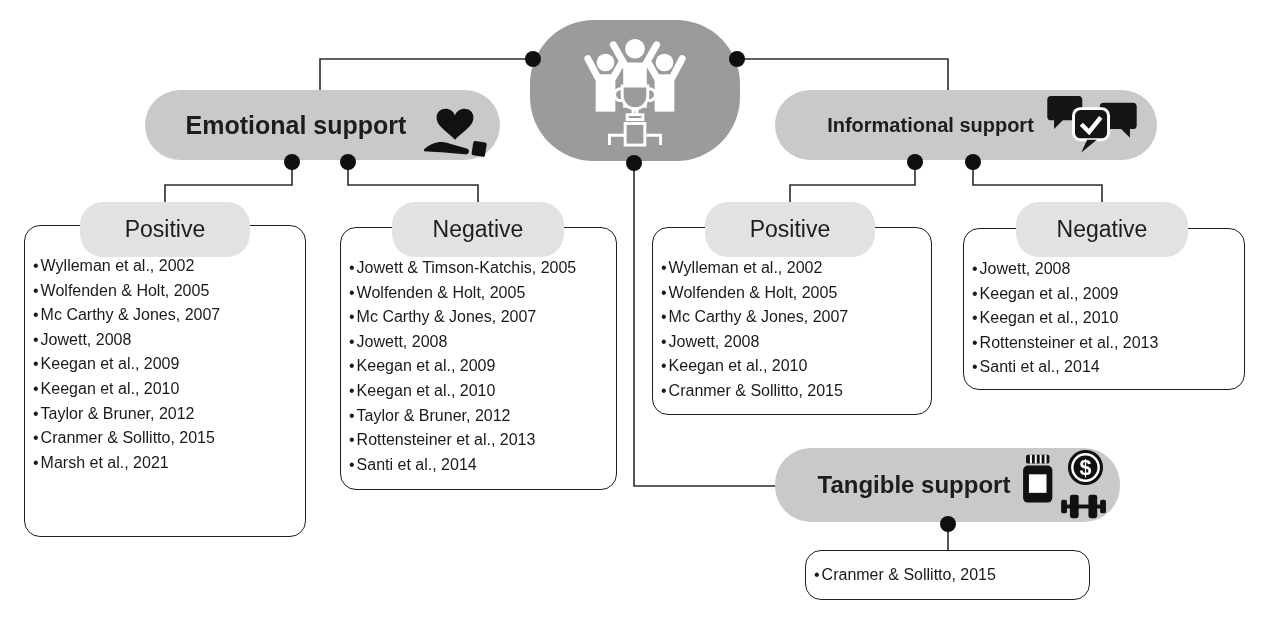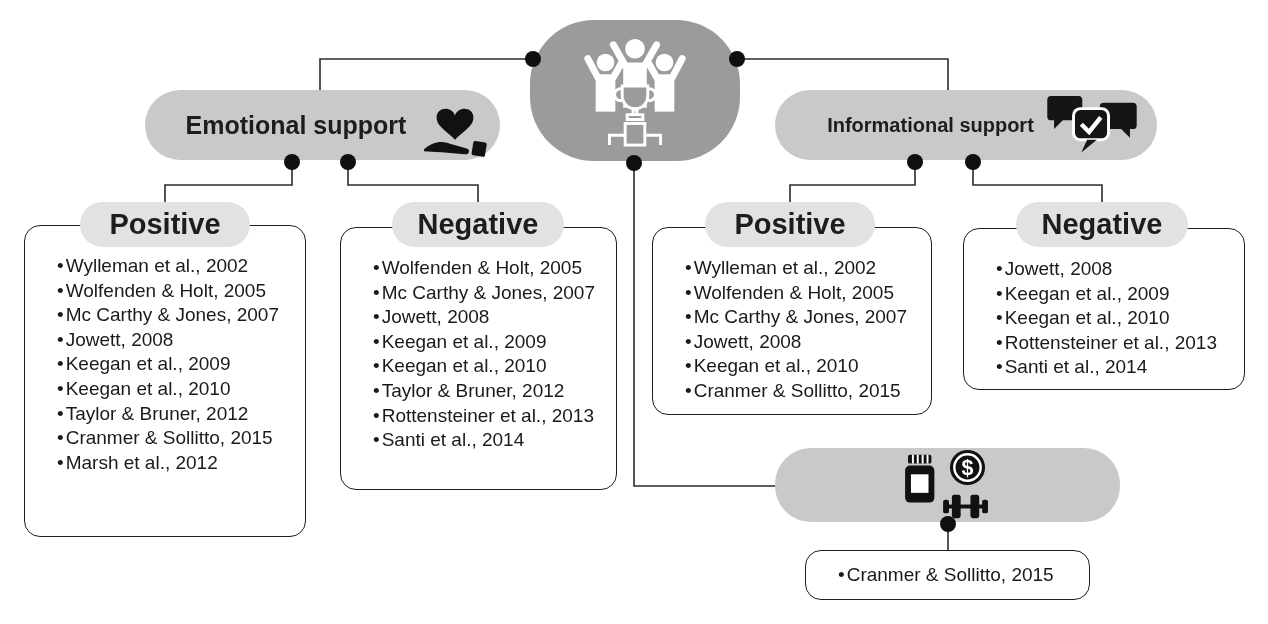--- a/index.html
+++ b/index.html
@@ -28,41 +28,41 @@
   }
   .support-pill .lbl{font-weight:bold;color:#1d1d1d;white-space:nowrap;margin-left:32px;}
   .pill-emotional{left:145px;top:90px;width:355px;}
   .pill-emotional .lbl{font-size:25px;}
   .pill-informational{left:775px;top:90px;width:382px;}
   .pill-informational .lbl{font-size:20px;}
   .pill-tangible{left:775px;top:448px;width:345px;height:74px;}
   .pill-tangible .lbl{font-size:24px;}
 
   .cat-pill{
-    position:absolute;top:202px;height:45px;background:var(--cat-pill);border-radius:23px;
+    position:absolute;top:202px;height:55px;background:var(--cat-pill);border-radius:23px;
     display:flex;align-items:center;justify-content:center;z-index:4;
-    font-weight:bold;font-size:29px;color:#1d1d1d;
+    font-weight:normal;font-size:23px;color:#1d1d1d;
   }
   .cat-emo-pos{left:80px;width:170px;}
   .cat-emo-neg{left:392px;width:172px;}
   .cat-info-pos{left:705px;width:170px;}
   .cat-info-neg{left:1016px;width:172px;}
 
   .box{
     position:absolute;background:#fff;border:1.6px solid #1f1f1f;border-radius:16px;
     z-index:2;padding:28px 6px 0 8px;
   }
   .box-emo-pos{left:24px;top:225px;width:282px;height:312px;}
   .box-emo-neg{left:340px;top:227px;width:277px;height:263px;}
   .box-info-pos{left:652px;top:227px;width:280px;height:188px;}
   .box-info-neg{left:963px;top:228px;width:282px;height:162px;}
   .box-tangible{left:805px;top:550px;width:285px;height:50px;padding:12px 6px 0 8px;}
 
   .cite{
-    font-size:19px;line-height:24.6px;color:var(--ink);white-space:nowrap;margin-left:24px;
+    font-size:16px;line-height:24.6px;color:var(--ink);white-space:nowrap;
   }
   .cite::before{content:"\2022";margin-right:2px;}
 
   .icon{display:block;}
   .ic-heart-hand{transform:translateY(6px);}
   .ic-bubbles{transform:translateY(6px);}
   .ic-tangible{transform:translateY(2px);}
 </style>
 </head>
 <body>
@@ -85,25 +85,26 @@
   <div class="box box-emo-pos">
     <div>
         <div class="cite">Wylleman et al., 2002</div>
         <div class="cite">Wolfenden &amp; Holt, 2005</div>
         <div class="cite">Mc Carthy &amp; Jones, 2007</div>
         <div class="cite">Jowett, 2008</div>
         <div class="cite">Keegan et al., 2009</div>
         <div class="cite">Keegan et al., 2010</div>
         <div class="cite">Taylor &amp; Bruner, 2012</div>
         <div class="cite">Cranmer &amp; Sollitto, 2015</div>
-        <div class="cite">Marsh et al., 2012</div>
+        <div class="cite">Marsh et al., 2021</div>
       </div>
   </div>
   <div class="box box-emo-neg">
     <div>
+        <div class="cite">Jowett &amp; Timson-Katchis, 2005</div>
         <div class="cite">Wolfenden &amp; Holt, 2005</div>
         <div class="cite">Mc Carthy &amp; Jones, 2007</div>
         <div class="cite">Jowett, 2008</div>
         <div class="cite">Keegan et al., 2009</div>
         <div class="cite">Keegan et al., 2010</div>
         <div class="cite">Taylor &amp; Bruner, 2012</div>
         <div class="cite">Rottensteiner et al., 2013</div>
         <div class="cite">Santi et al., 2014</div>
       </div>
   </div>
@@ -186,20 +187,21 @@
       <path d="M7 23 v11 l11 -11 z" fill="#151515"></path>
       <rect x="54" y="7" width="38" height="27" rx="4" fill="#151515"></rect>
       <path d="M85 32 v11 l-11 -11 z" fill="#151515"></path>
       <rect x="27" y="13" width="36" height="32" rx="7" fill="#151515" stroke="#fff" stroke-width="3"></rect>
       <path d="M41 45 l-6 13 l16 -13 z" fill="#151515"></path>
       <polyline points="35,29 43,37 55,22" stroke="#fff" stroke-width="4.5" fill="none"></polyline>
     </svg>
   </div>
 
   <div class="support-pill pill-tangible">
+    <span class="lbl">Tangible support</span>
     <svg class="icon ic-tangible" width="86" height="78" viewBox="0 0 88 80" xmlns="http://www.w3.org/2000/svg">
       <rect x="3" y="7" width="24" height="9" rx="2" fill="#111"></rect>
       <path d="M8 7 v9 M13 7 v9 M18 7 v9 M23 7 v9" stroke="#fff" stroke-width="2"></path>
       <rect x="0" y="18" width="30" height="38" rx="5" fill="#111"></rect>
       <rect x="6" y="27" width="18" height="19" fill="#fff"></rect>
       <circle cx="64" cy="20" r="18" fill="#111"></circle>
       <circle cx="64" cy="20" r="13.5" fill="none" stroke="#fff" stroke-width="2.5"></circle>
       <text x="64" y="28" text-anchor="middle" font-size="22" font-weight="bold" fill="#fff" font-family="Liberation Sans, sans-serif">$</text>
       <rect x="40" y="58" width="44" height="4" fill="#111"></rect>
       <rect x="48" y="48" width="9" height="24" rx="2.5" fill="#111"></rect>

